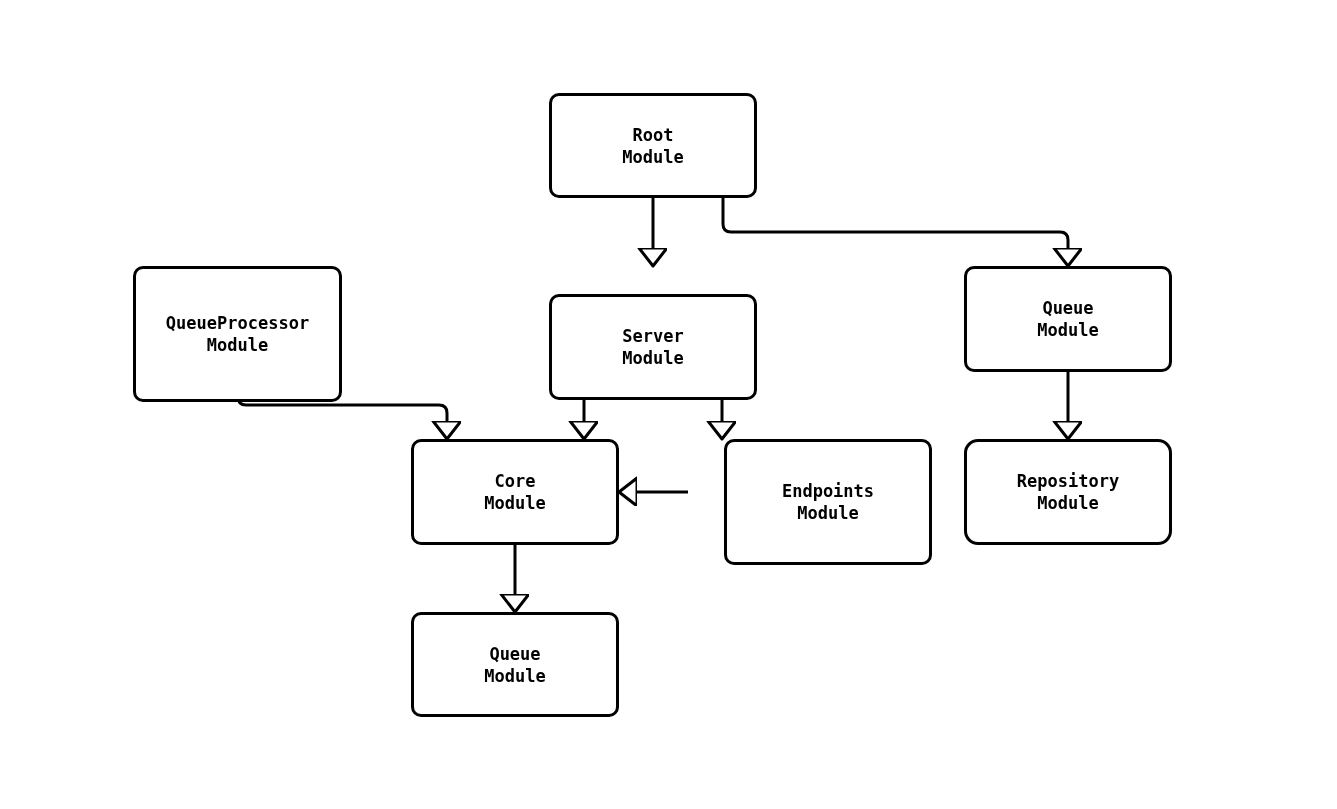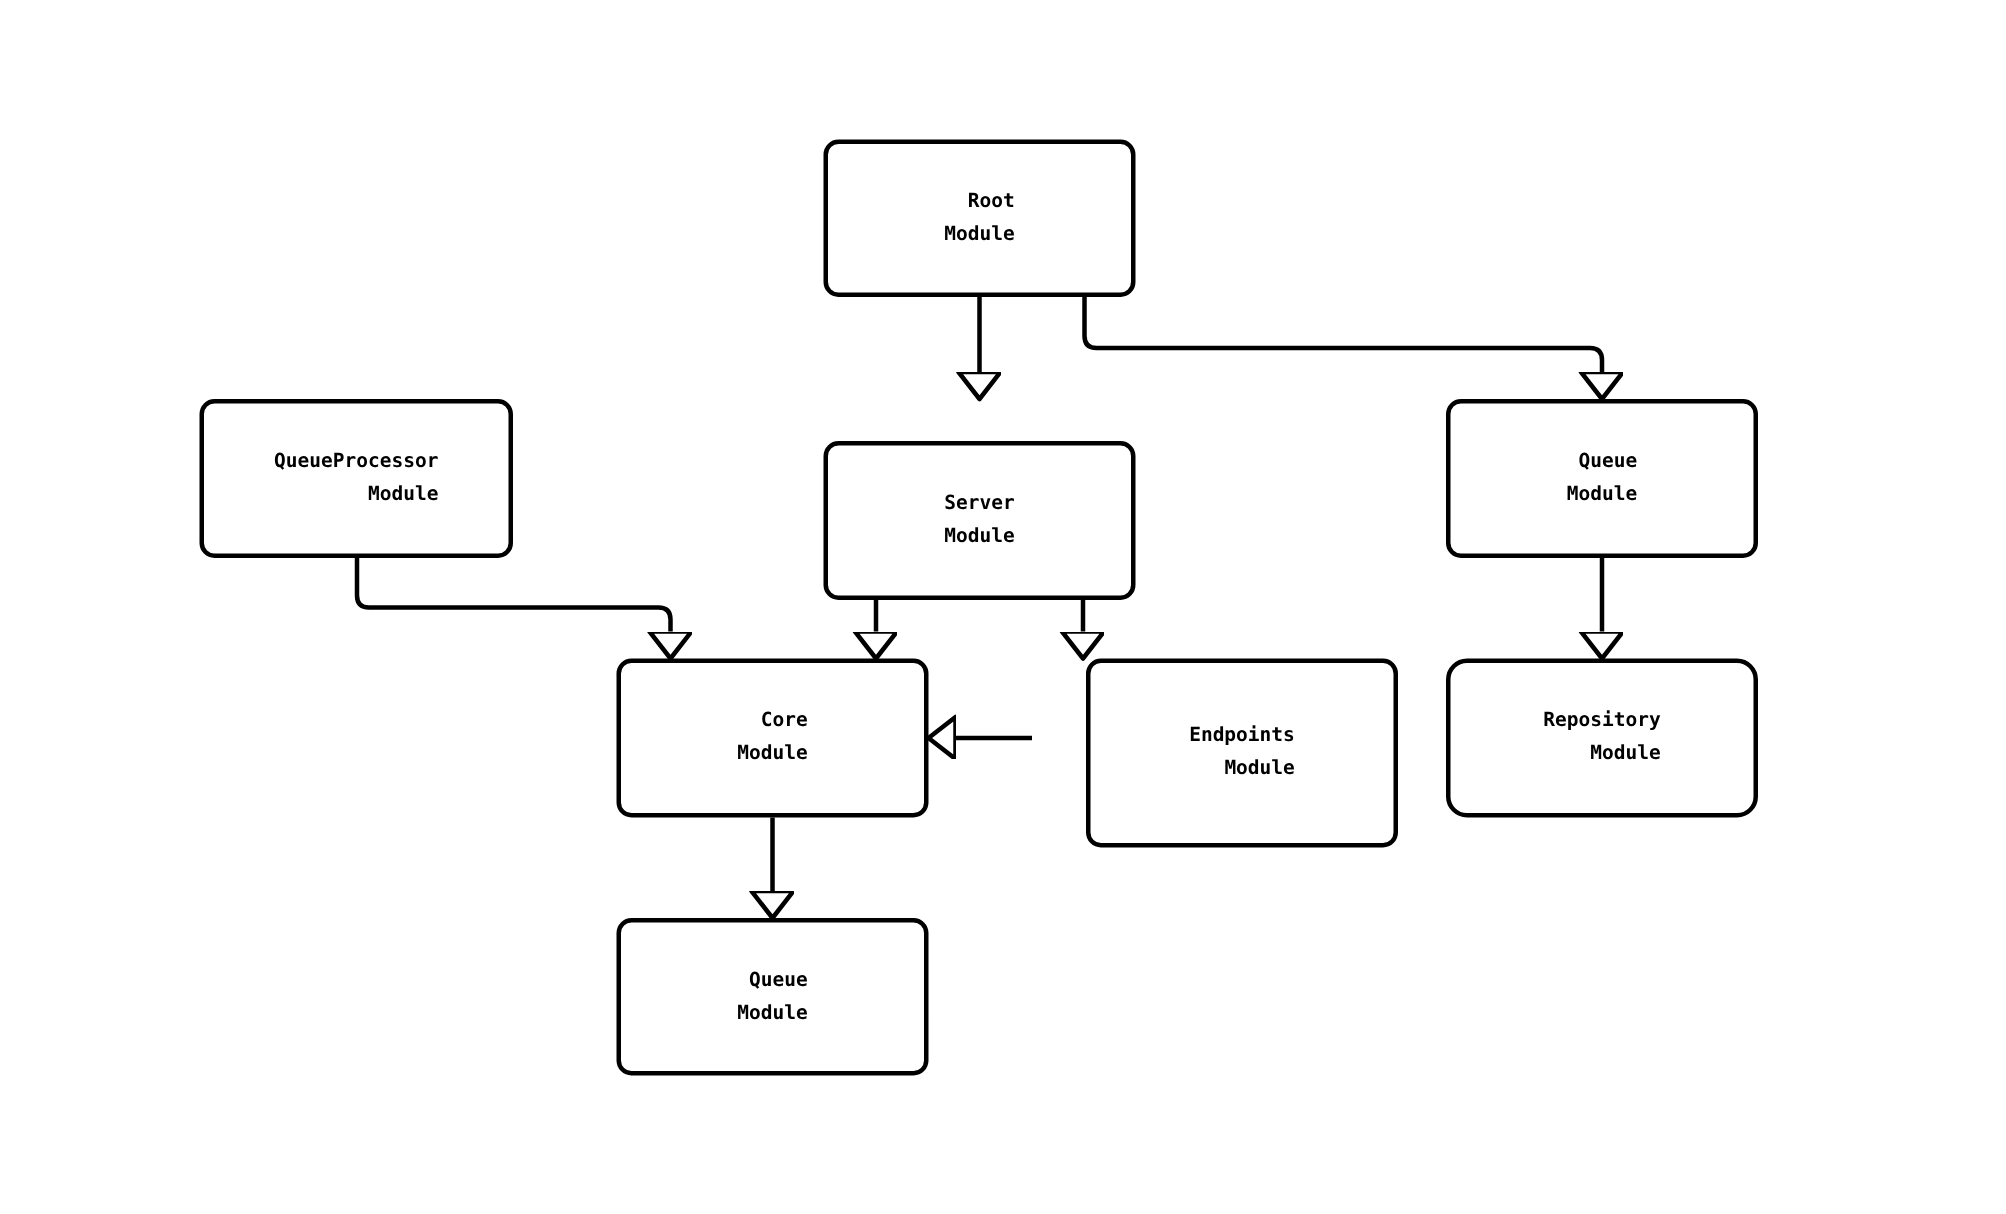--- a/index.html
+++ b/index.html
@@ -31,30 +31,30 @@
   }
   .node {
     position: absolute;
     box-sizing: border-box;
     border: 3px solid #000000;
     border-radius: 10px;
     background: #ffffff;
     display: flex;
     align-items: center;
     justify-content: center;
-    text-align: right;
+    text-align: center;
     font-weight: bold;
-    font-size: 13px;
+    font-size: 17px;
     line-height: 22px;
     color: #000000;
     white-space: pre-line;
   }
   
   #node-root        { left: 549px; top:  93px; width: 208px; height: 105px; }
-  #node-queueproc   { left: 133px; top: 266px; width: 209px; height: 106px; }
+  #node-queueproc   { left: 133px; top: 266px; width: 209px; height: 136px; }
   #node-server      { left: 549px; top: 266px; width: 208px; height: 106px; margin-top: 28px; }
   #node-global      { left: 964px; top: 266px; width: 208px; height: 106px; }
   #node-core        { left: 411px; top: 439px; width: 208px; height: 106px; }
   #node-endpoints   { left: 688px; top: 439px; width: 208px; height: 126px; margin-left: 36px; }
   #node-repository  { left: 964px; top: 439px; width: 208px; height: 106px; border-radius: 14px; }
   #node-queue       { left: 411px; top: 612px; width: 208px; height: 105px; }
 </style>
 </head>
 <body>
 

